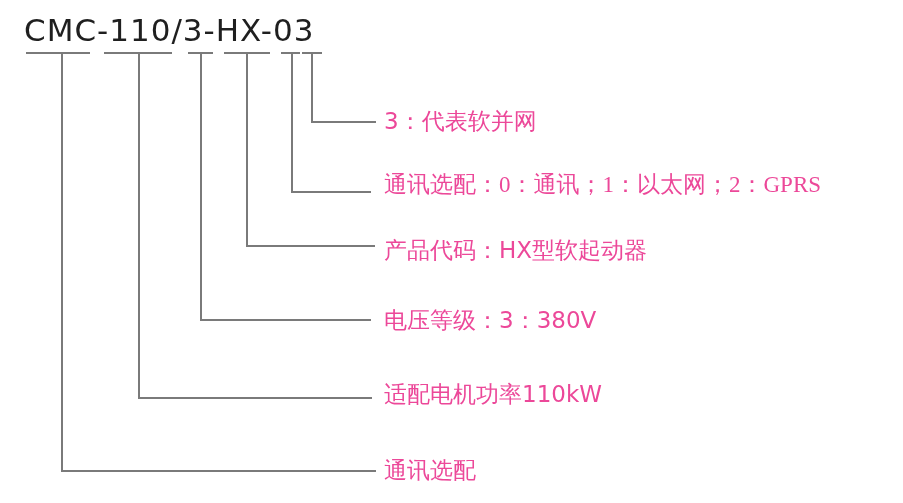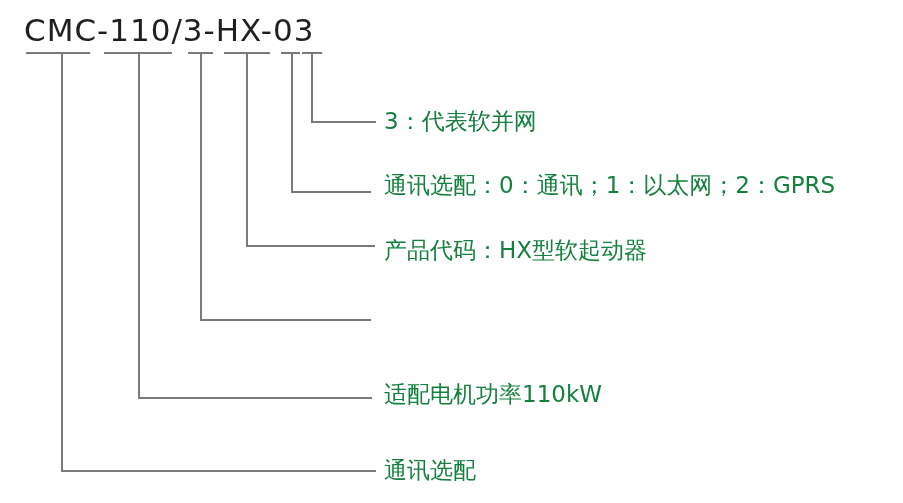--- a/index.html
+++ b/index.html
@@ -58,25 +58,25 @@
   .h-0   { top: 191px; left: 291px; width: 80px;  }
   .h-hx  { top: 245px; left: 246px; width: 129px; }
   .h-3v  { top: 319px; left: 200px; width: 171px; }
   .h-110 { top: 397px; left: 138px; width: 234px; }
   .h-cmc { top: 470px; left: 61px;  width: 315px; }
   .callout-label {
     position: absolute;
     left: 384px;
     font-size: 23px;
     line-height: 26px;
-    color: #15803d;
+    color: #ec4899;
     white-space: nowrap;
   }
   .l1 { top: 108px; }
-  .l2 { top: 172px; }
+  .l2 { top: 172px; font-family: Liberation Serif, serif; }
   .l3 { top: 237px; }
   .l4 { top: 307px; }
   .l5 { top: 381px; }
   .l6 { top: 457px; }
 </style>
 </head>
 <body>
 
 <div class="canvas">
 
@@ -99,16 +99,17 @@
   <div class="hline h-3s"></div>
   <div class="hline h-0"></div>
   <div class="hline h-hx"></div>
   <div class="hline h-3v"></div>
   <div class="hline h-110"></div>
   <div class="hline h-cmc"></div>
 
   <div class="callout-label l1">3：代表软并网</div>
   <div class="callout-label l2">通讯选配：0：通讯；1：以太网；2：GPRS</div>
   <div class="callout-label l3">产品代码：HX型软起动器</div>
+  <div class="callout-label l4">电压等级：3：380V</div>
   <div class="callout-label l5">适配电机功率110kW</div>
   <div class="callout-label l6">通讯选配</div>
 
 </div>
 
 </body></html>

